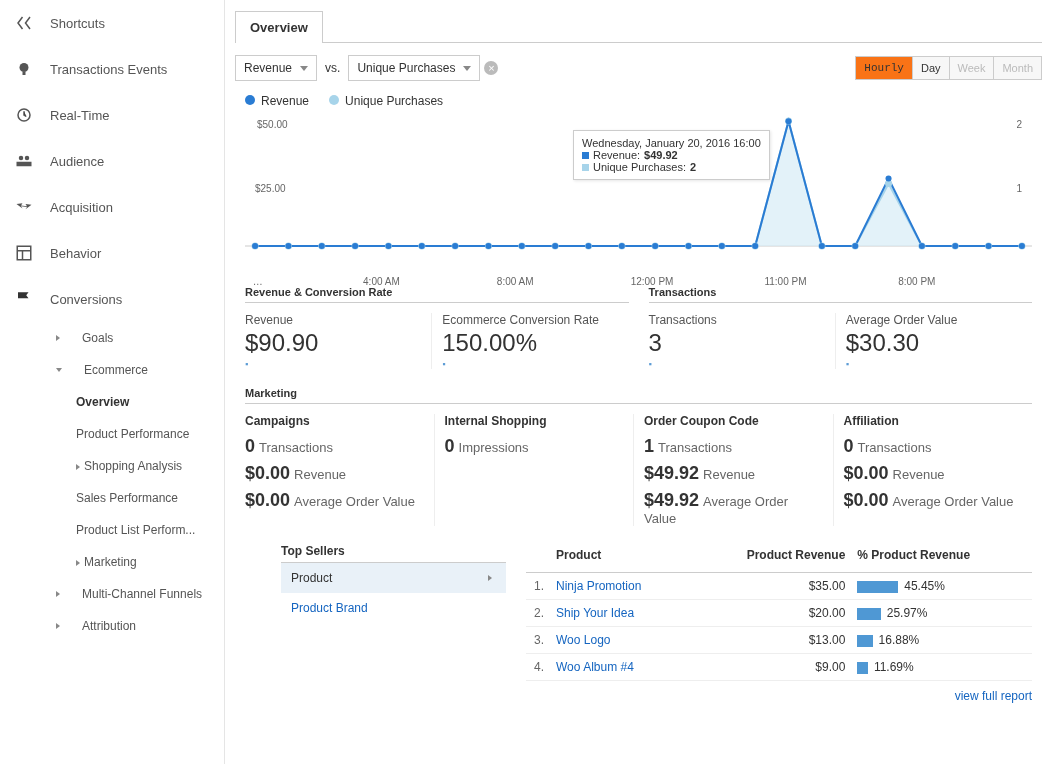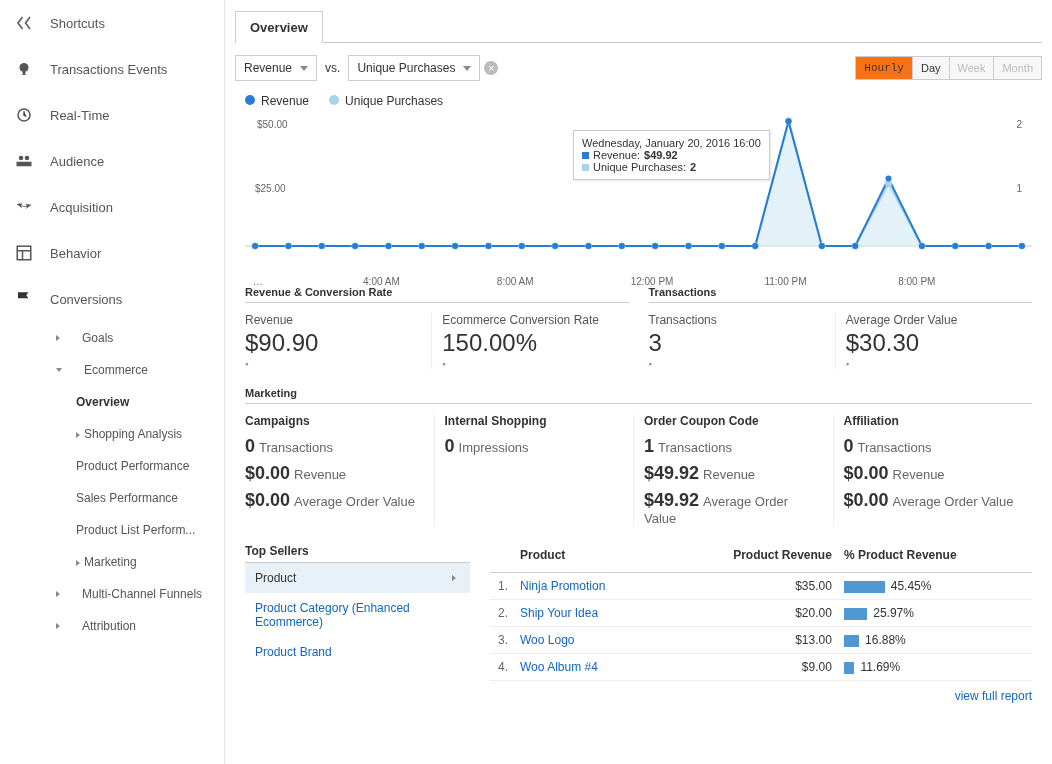--- a/index.html
+++ b/index.html
@@ -40,21 +40,21 @@
 .metric-card:first-child { border-left: none; padding-left: 0; }
 .metric-label { font-size: 12px; color: #555; margin-bottom: 2px; }
 .metric-value { font-size: 24px; font-weight: normal; color: #333; }
 .spark { font-size: 9px; color: #5b9bd5; margin-top: 2px; }
 .spark::after { content: "▪"; }
 .marketing { margin-top: 18px; }
 .marketing-card { display: flex; flex-direction: column; gap: 6px; padding-right: 10px; }
 .mk-line { font-size: 13px; color: #666; }
 .mk-line .big { font-size: 18px; color: #333; font-weight: bold; margin-right: 4px; }
 .topsellers-row { display: flex; margin: 18px 10px 0 10px; gap: 20px; }
-.topsellers-left { width: 225px; }
+.topsellers-left { width: 225px; margin-left: 36px; }
 .ts-title { font-weight: bold; font-size: 12px; border-bottom: 1px solid #ccc; padding-bottom: 4px; }
 .ts-item { padding: 8px 10px; font-size: 12px; cursor: pointer; }
 .ts-item.active { background: #e9f1f8; display: flex; justify-content: space-between; align-items: center; }
 .ts-item.link { color: #1565c0; }
 .prod-table { flex: 1; }
 .ptable { width: 100%; border-collapse: collapse; font-size: 12px; }
 .ptable th { text-align: left; border-bottom: 1px solid #ccc; padding: 4px 6px 10px 6px; font-weight: bold; }
 .ptable th.right { text-align: right; }
 .ptable td { border-bottom: 1px solid #eee; padding: 6px; }
 .ptable td.num { text-align: right; color: #666; width: 24px; }
@@ -140,22 +140,22 @@
     <div class="side-sub-item">
         <span class="caret-r"></span>
         <span>Goals</span>
       </div>
     <div class="side-sub-item">
         <span class="caret-d"></span>
         <span>Ecommerce</span>
       </div>
     <div id="ecom-sub">
         <div class="side-sub2-item bold">Overview</div>
+        <div class="side-sub2-item">Product Performance</div>
         <div class="side-sub2-item"><span class="caret-r"></span>Shopping Analysis</div>
-        <div class="side-sub2-item">Product Performance</div>
         <div class="side-sub2-item">Sales Performance</div>
         <div class="side-sub2-item">Product List Perform...</div>
         <div class="side-sub2-item"><span class="caret-r"></span>Marketing</div>
       </div>
     <div class="side-sub-item">
         <span class="caret-r"></span>
         <span>Multi-Channel Funnels</span>
       </div>
     <div class="side-sub-item">
         <span class="caret-r"></span>
@@ -333,21 +333,20 @@
           <div class="mk-line"><span class="big">$0.00</span>Average Order Value</div>
         </div>
       </div>
   </div>
 
   <div class="topsellers-row">
     <div class="topsellers-left">
       <div class="ts-title">Top Sellers</div>
       <div id="ts-items">
           <div class="ts-item active">Product<span class="caret-r"></span></div>
-          <div class="ts-item link">Product Category (Enhanced Ecommerce)</div>
           <div class="ts-item link">Product Brand</div>
         </div>
     </div>
     <div class="prod-table">
       <table class="ptable">
         <thead>
             <tr>
           <th style="width:24px"></th>
           <th>Product</th>
           <th class="right">Product Revenue</th>

